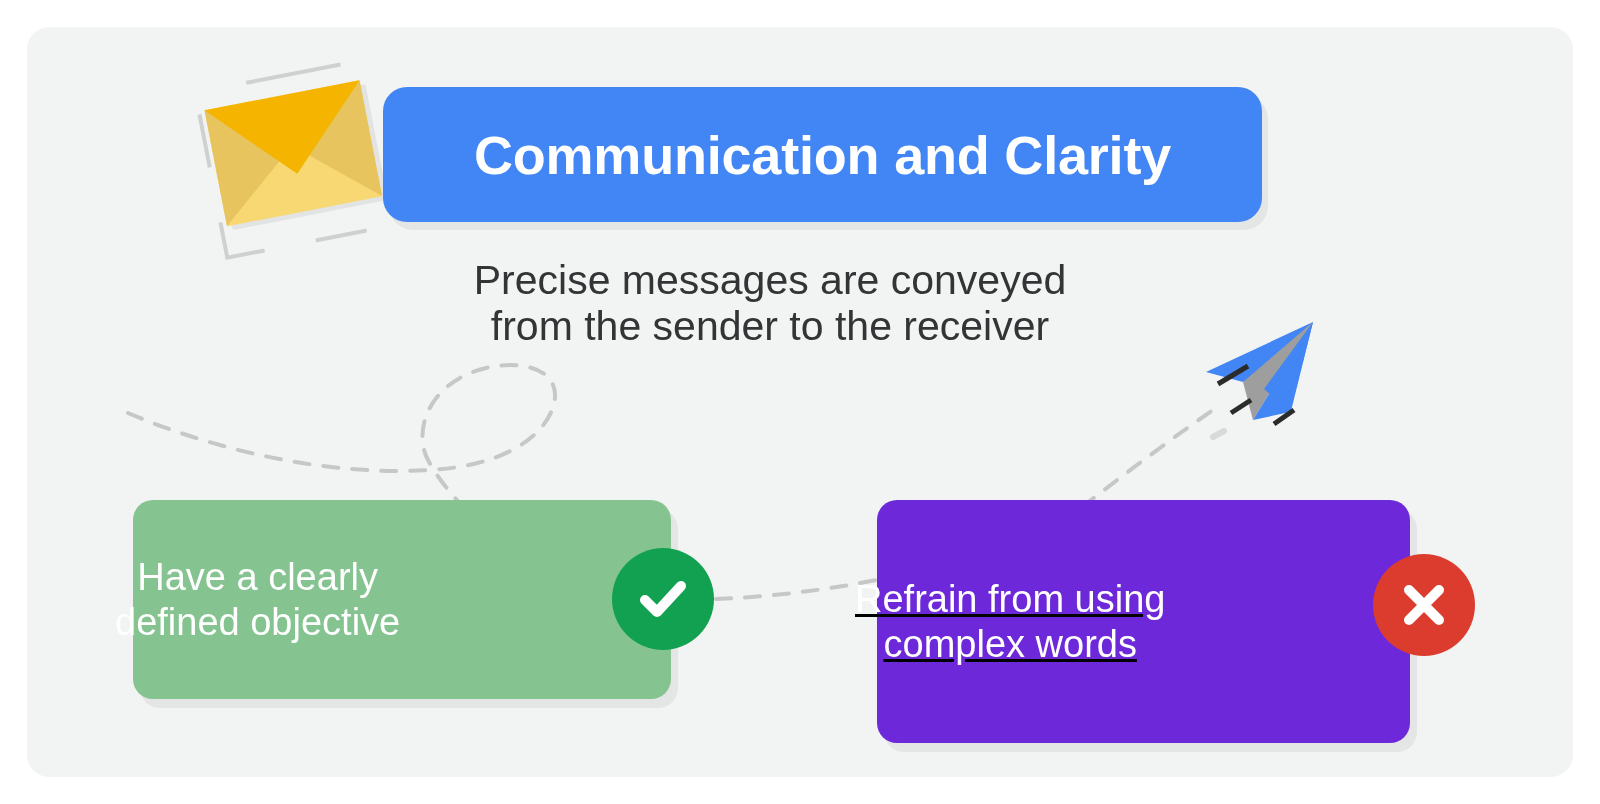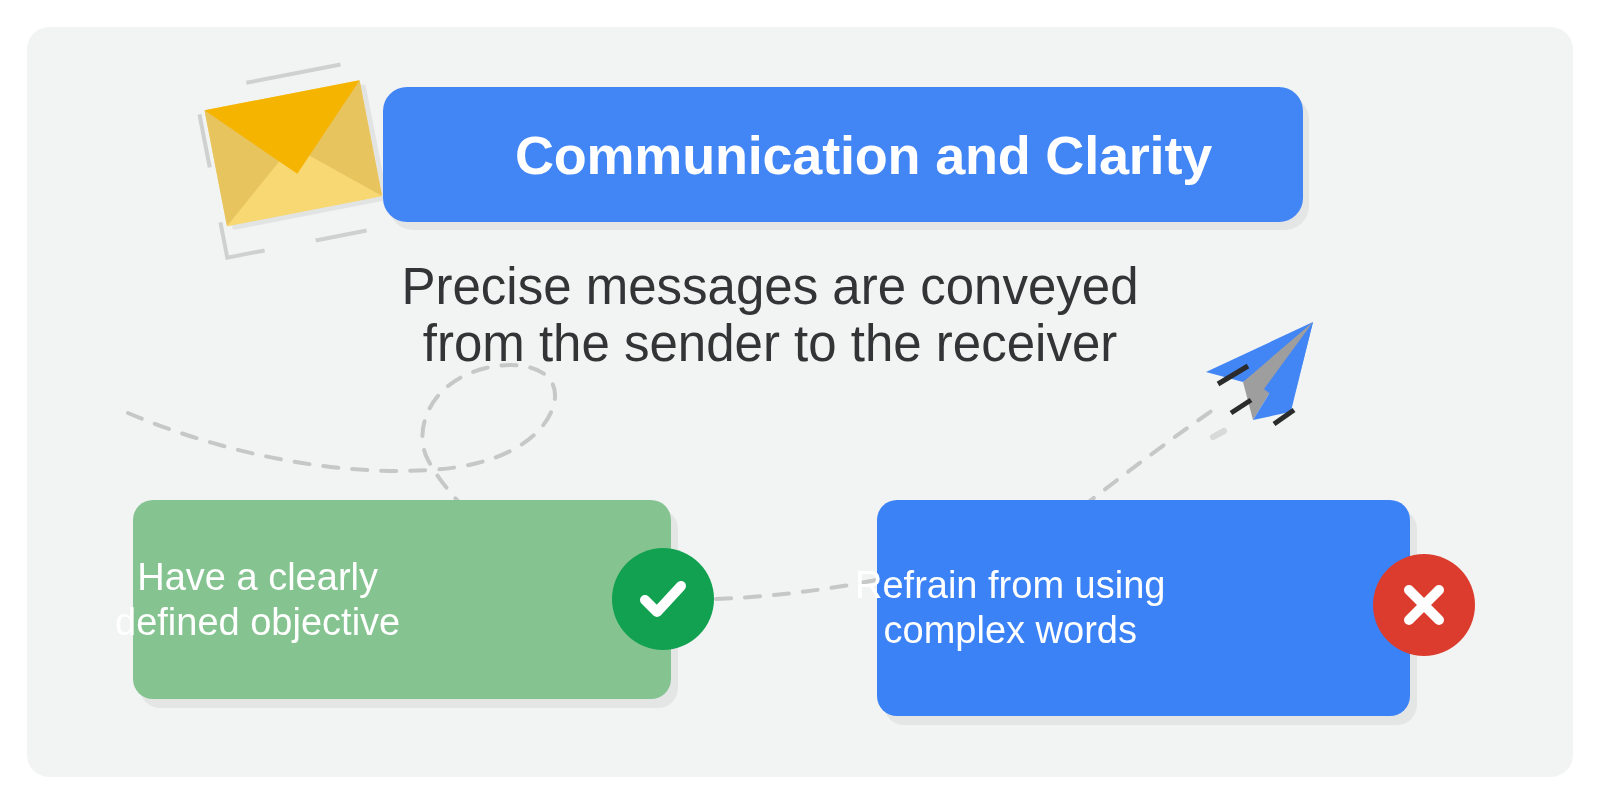--- a/index.html
+++ b/index.html
@@ -43,38 +43,37 @@
     left: 383px;
     top: 87px;
     width: 879px;
     height: 135px;
     background: #4285f4;
     border-radius: 24px;
     box-shadow: 6px 8px 0 0 rgba(0,0,0,0.055);
     display: flex;
     align-items: center;
     justify-content: center;
-    padding-left: 41px;
   }
   .banner-title {
     color: #ffffff;
     font-size: 54px;
     font-weight: bold;
     letter-spacing: -0.2px;
     white-space: nowrap;
   }
   
   .subtitle {
     position: absolute;
     left: 330px;
     top: 258px;
     width: 880px;
     text-align: center;
     color: #333436;
-    font-size: 51px;
+    font-size: 41px;
     line-height: 1.12;
     white-space: pre-line;
   }
   
   .card {
     position: absolute;
     border-radius: 20px;
     display: flex;
     align-items: center;
     justify-content: flex-start;
@@ -92,22 +91,23 @@
     top: 500px;
     width: 538px;
     height: 199px;
     background: #85c490;
   }
   .card-green .card-text { transform: translateX(-18px); }
   .card-red {
     left: 877px;
     top: 500px;
     width: 533px;
-    height: 216px;
-    background: #3b82f6;
+    height: 243px;
+    background: #6d28d9;
+    text-decoration: underline;
   }
   .card-red .card-text { transform: translateX(-22px); }
   
   .badge {
     position: absolute;
     width: 102px;
     height: 102px;
     border-radius: 50%;
     display: flex;
     align-items: center;

